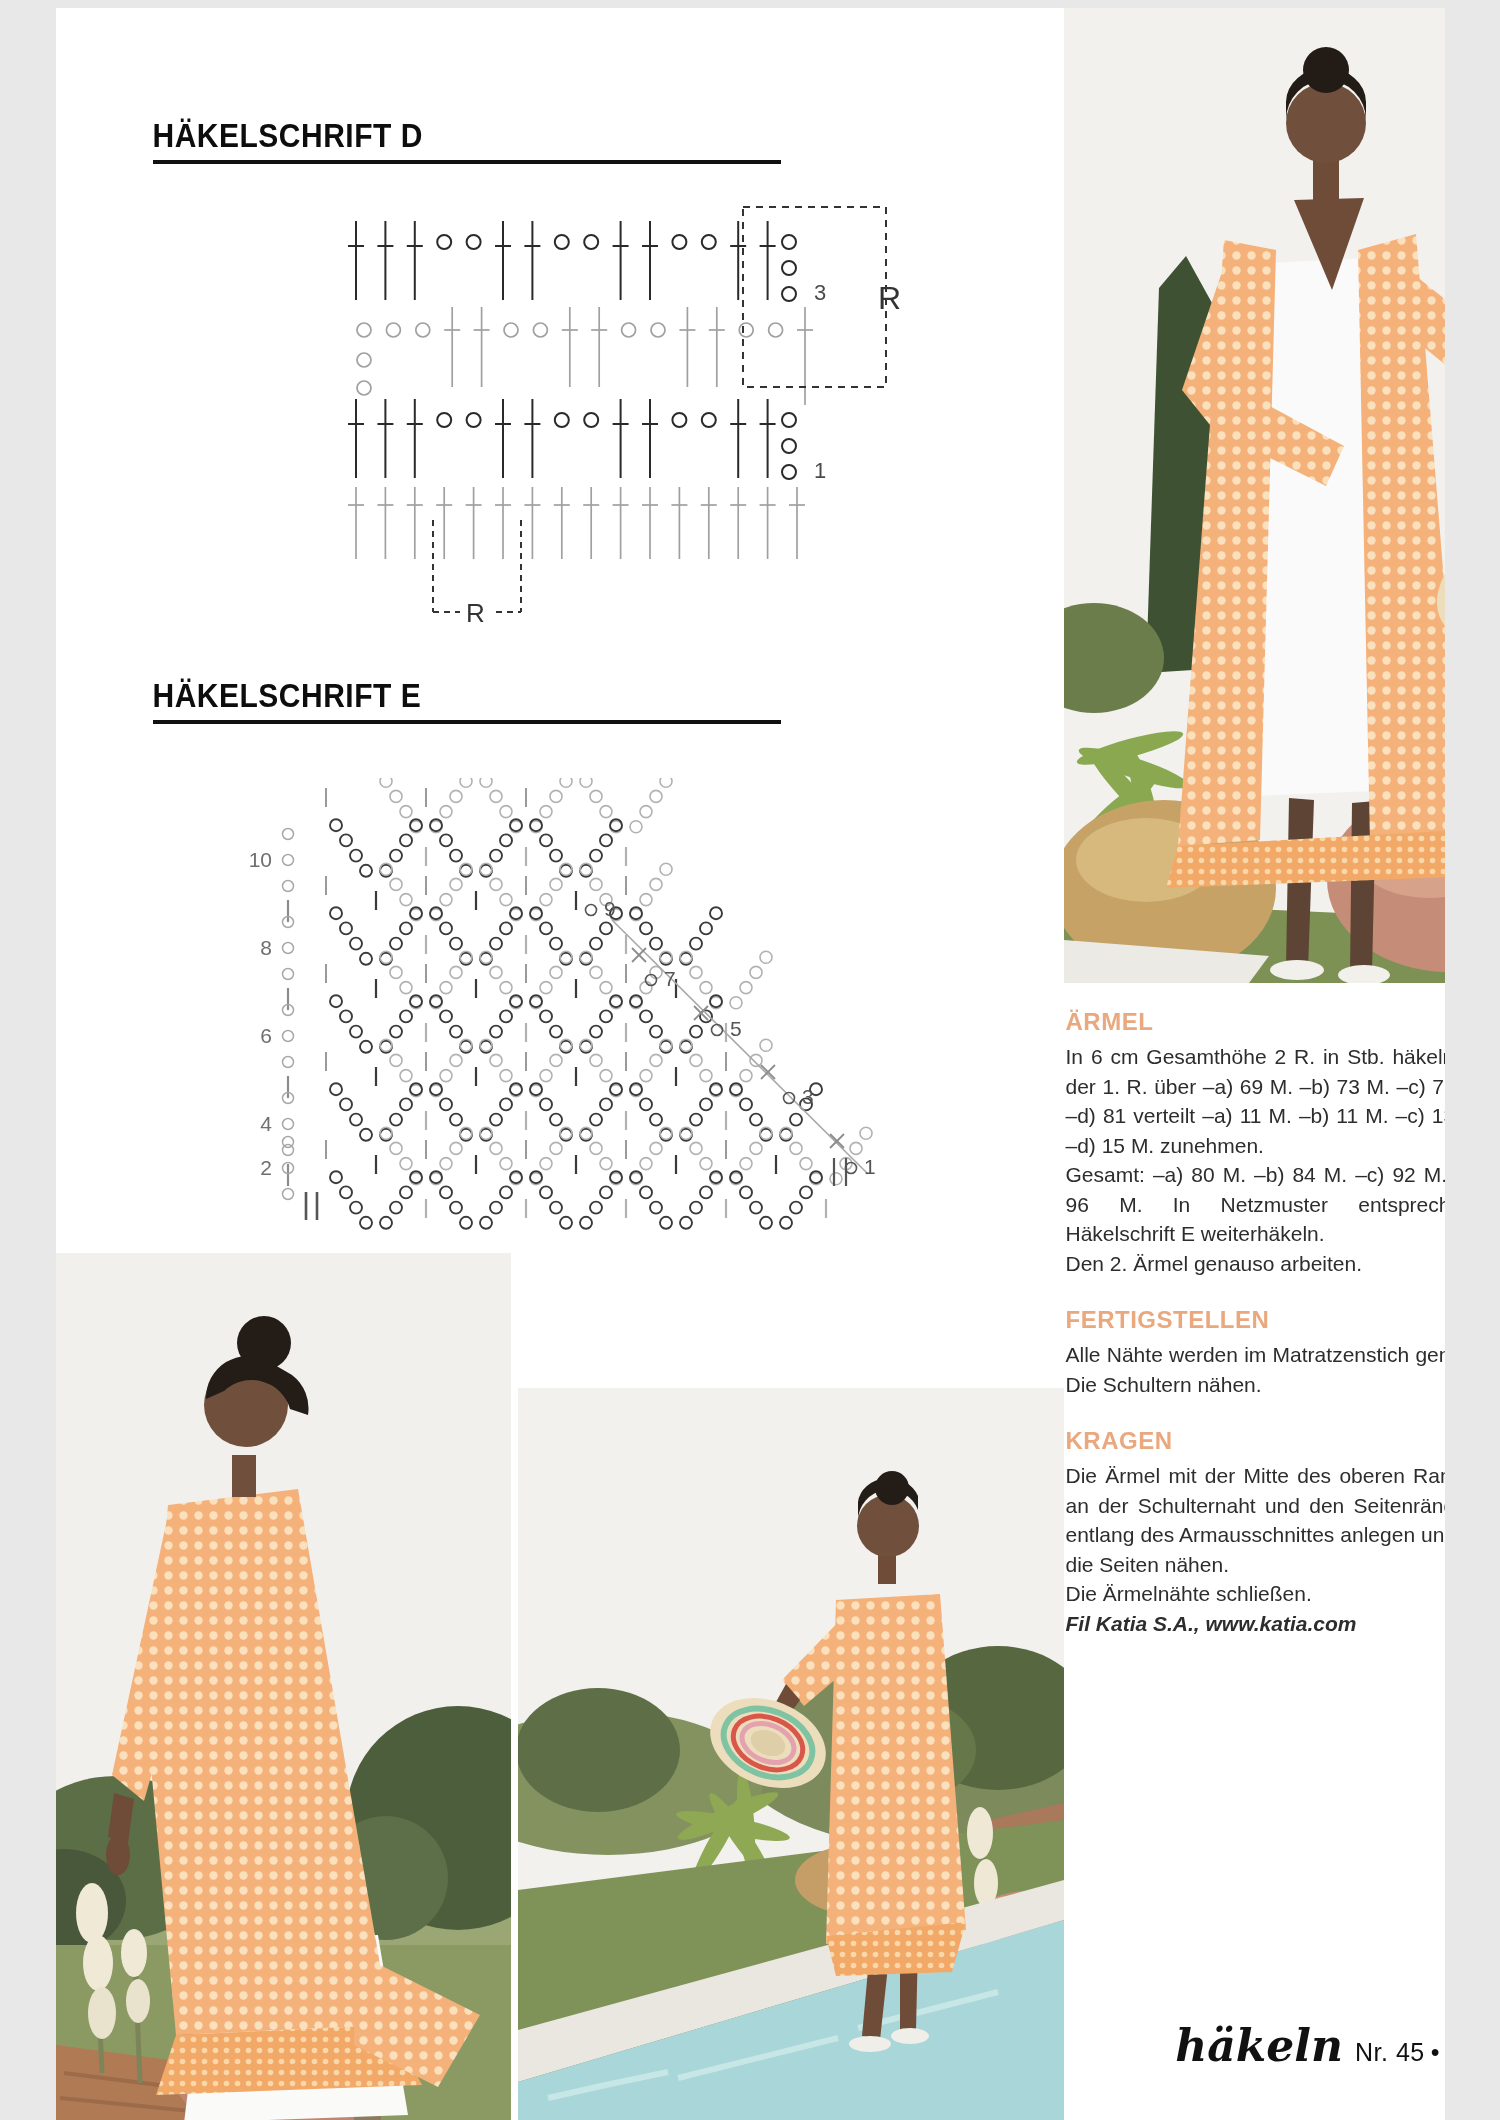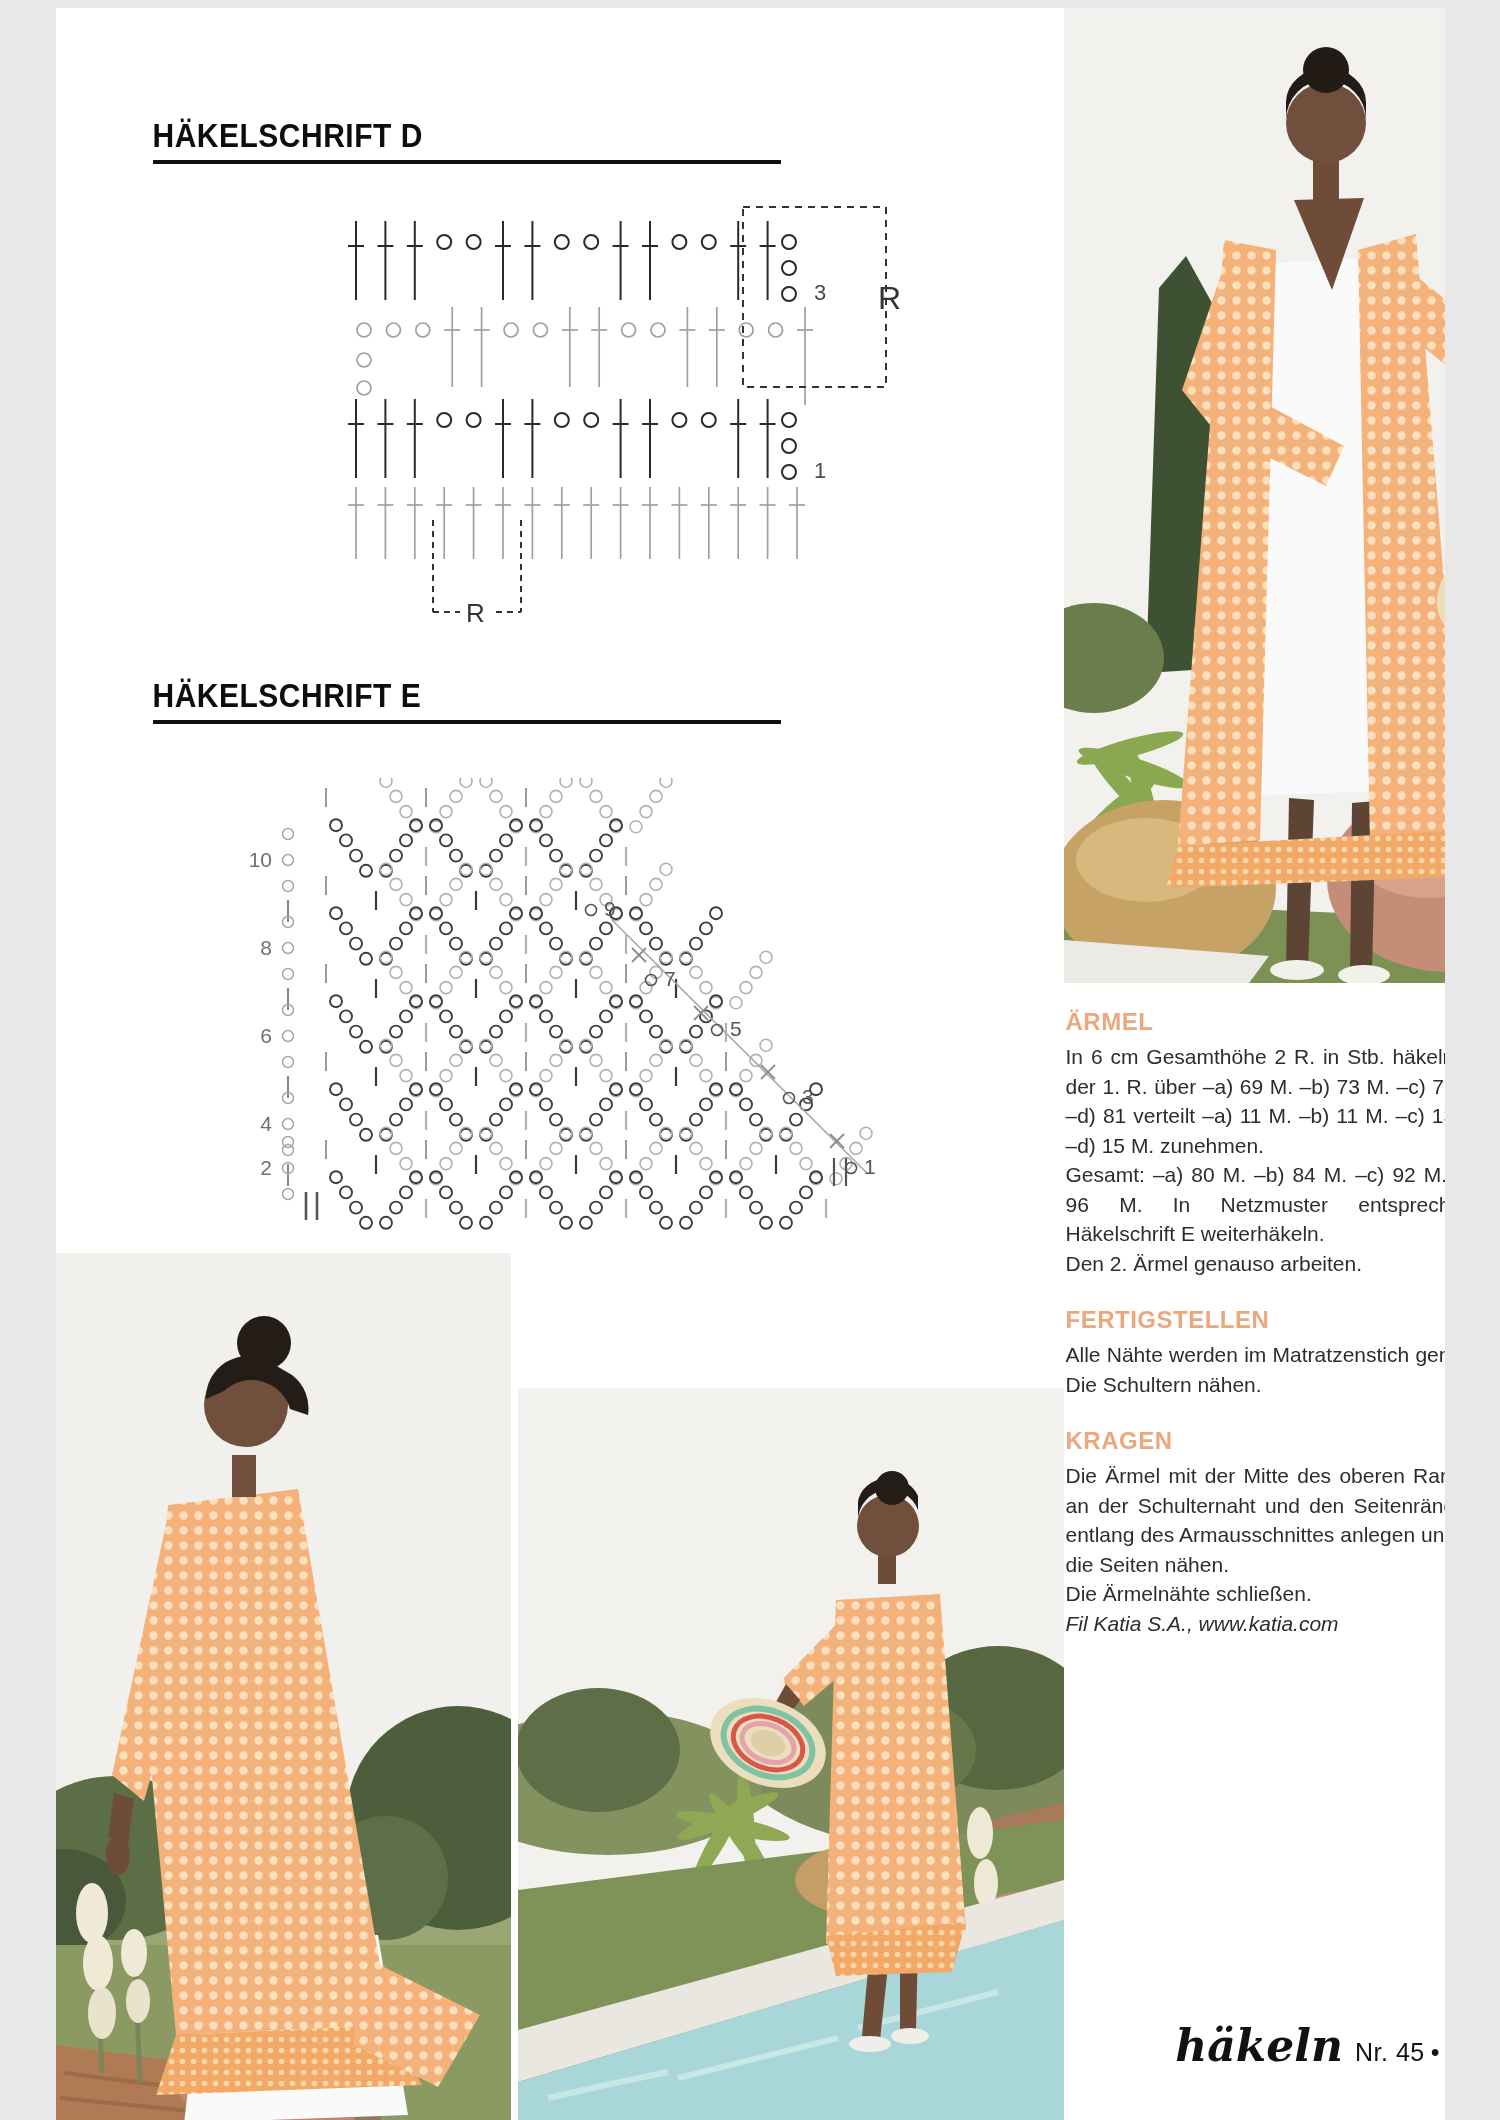--- a/index.html
+++ b/index.html
@@ -17,21 +17,21 @@
   
   .photo{position:absolute;display:block;}
   #photo1{left:1008px;top:0;width:492px;height:975px;}
   #photo2{left:0;top:1245px;width:455px;height:875px;}
   #photo3{left:462px;top:1380px;width:546px;height:740px;}
   
   .col{position:absolute;left:1010px;top:1000px;width:420px;}
   .col h3{margin:28px 0 6px 0;font-size:24px;font-weight:700;color:#e9a87e;letter-spacing:.5px;}
   .col h3.first{margin-top:0;}
   .col p{margin:0;font-size:21px;line-height:29.5px;color:#2d2d2d;text-align:justify;}
-  .credit{margin-top:34px;font-style:italic;font-size:21px;color:#2d2d2d;}
+  .credit{margin-top:34px;font-style:italic;font-size:21px;color:#2d2d2d;font-weight:bold;}
   
   .footer{position:absolute;left:1010px;top:2012px;width:424px;text-align:right;color:#111;white-space:nowrap;}
   .footer .mag{font-family:"DejaVu Serif",serif;font-style:italic;font-weight:700;font-size:44px;}
   .footer .issue{font-size:25px;margin-left:12px;letter-spacing:.5px;}
   .footer .dot{font-size:25px;margin-left:6px;}
   .footer .pnum{font-size:36px;font-weight:400;margin-left:10px;}
 </style>
 </head>
 <body>
 

